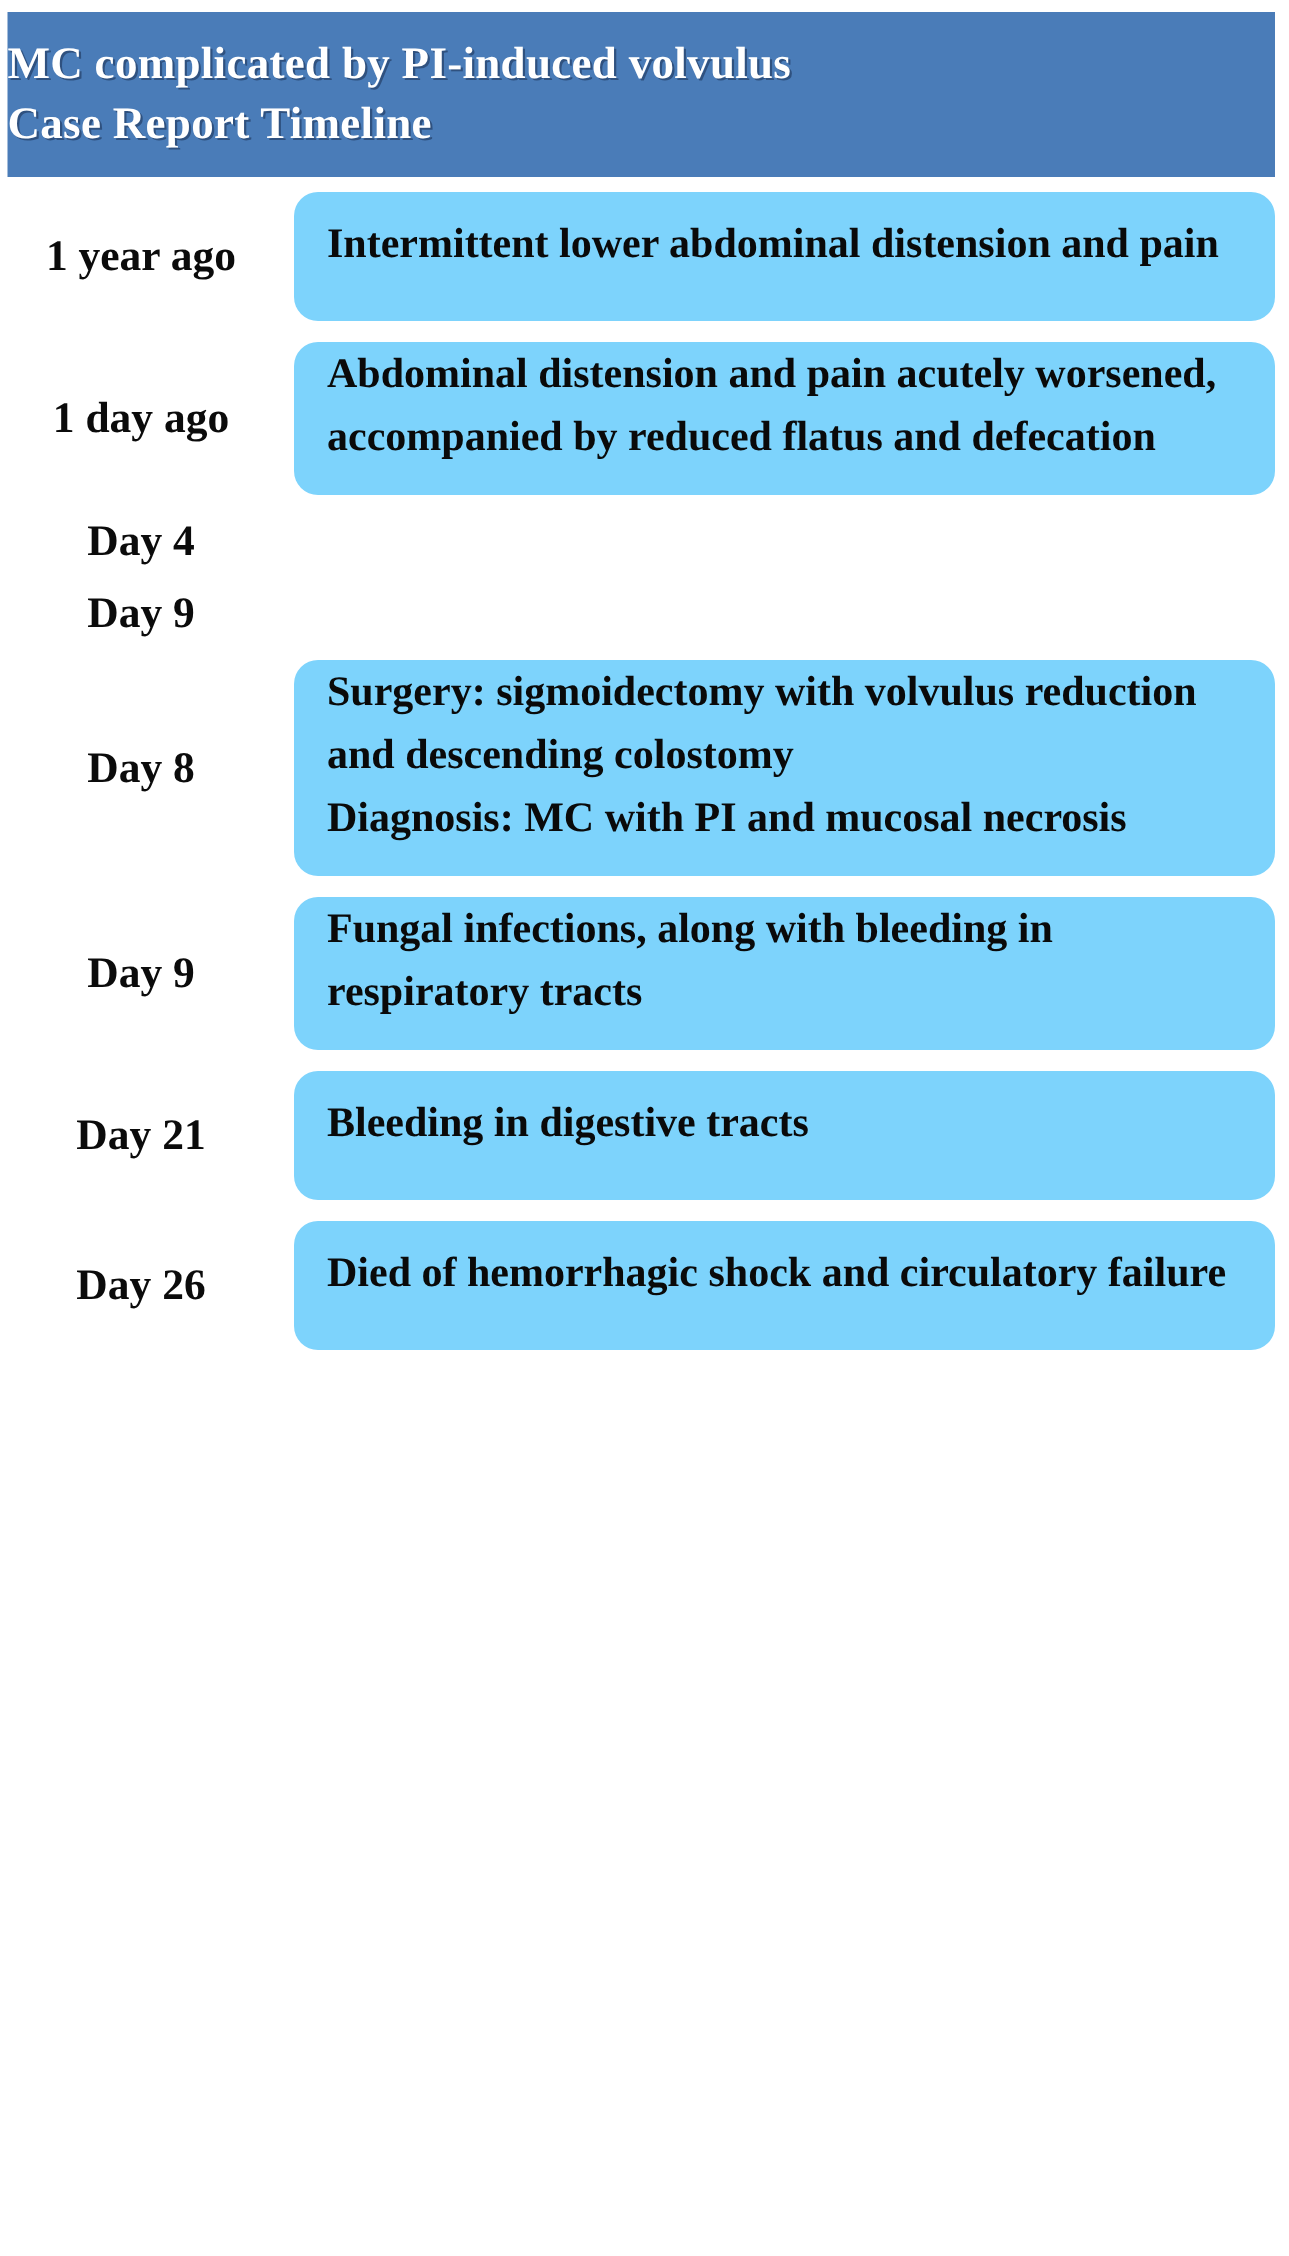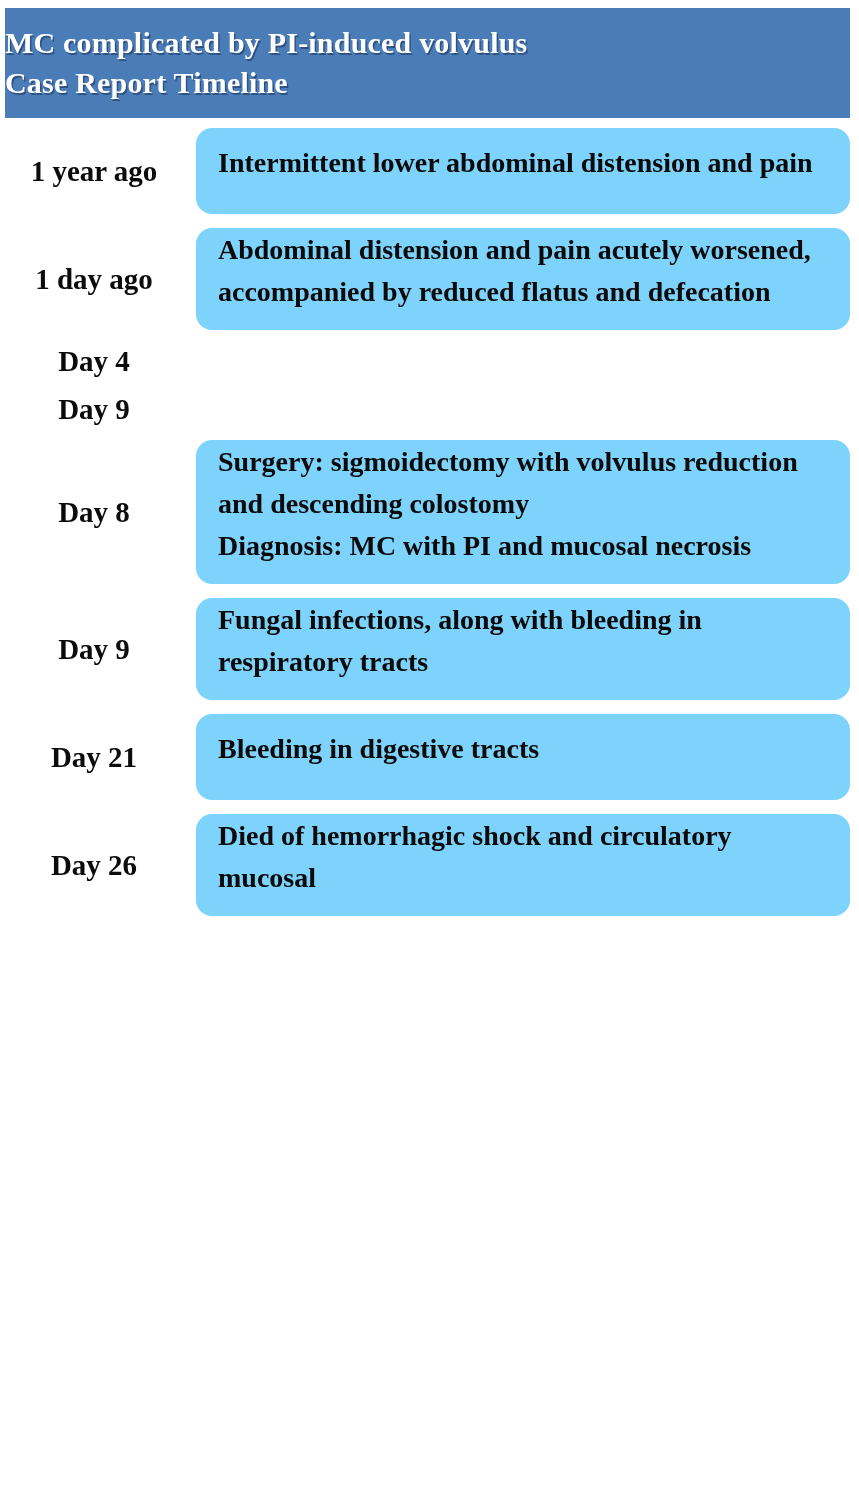--- a/index.html
+++ b/index.html
@@ -155,18 +155,18 @@
     <div class="timeline-row">
       <div class="row-label">Day 21</div>
       <div class="row-card">
         <div class="card-line">Bleeding in digestive tracts</div>
       </div>
     </div>
 
     <div class="timeline-row">
       <div class="row-label">Day 26</div>
       <div class="row-card">
-        <div class="card-line">Died of hemorrhagic shock and circulatory mucosal</div>
+        <div class="card-line">Died of hemorrhagic shock and circulatory failure</div>
       </div>
     </div>
 
   </div>
 </div>
 
 </body></html>

